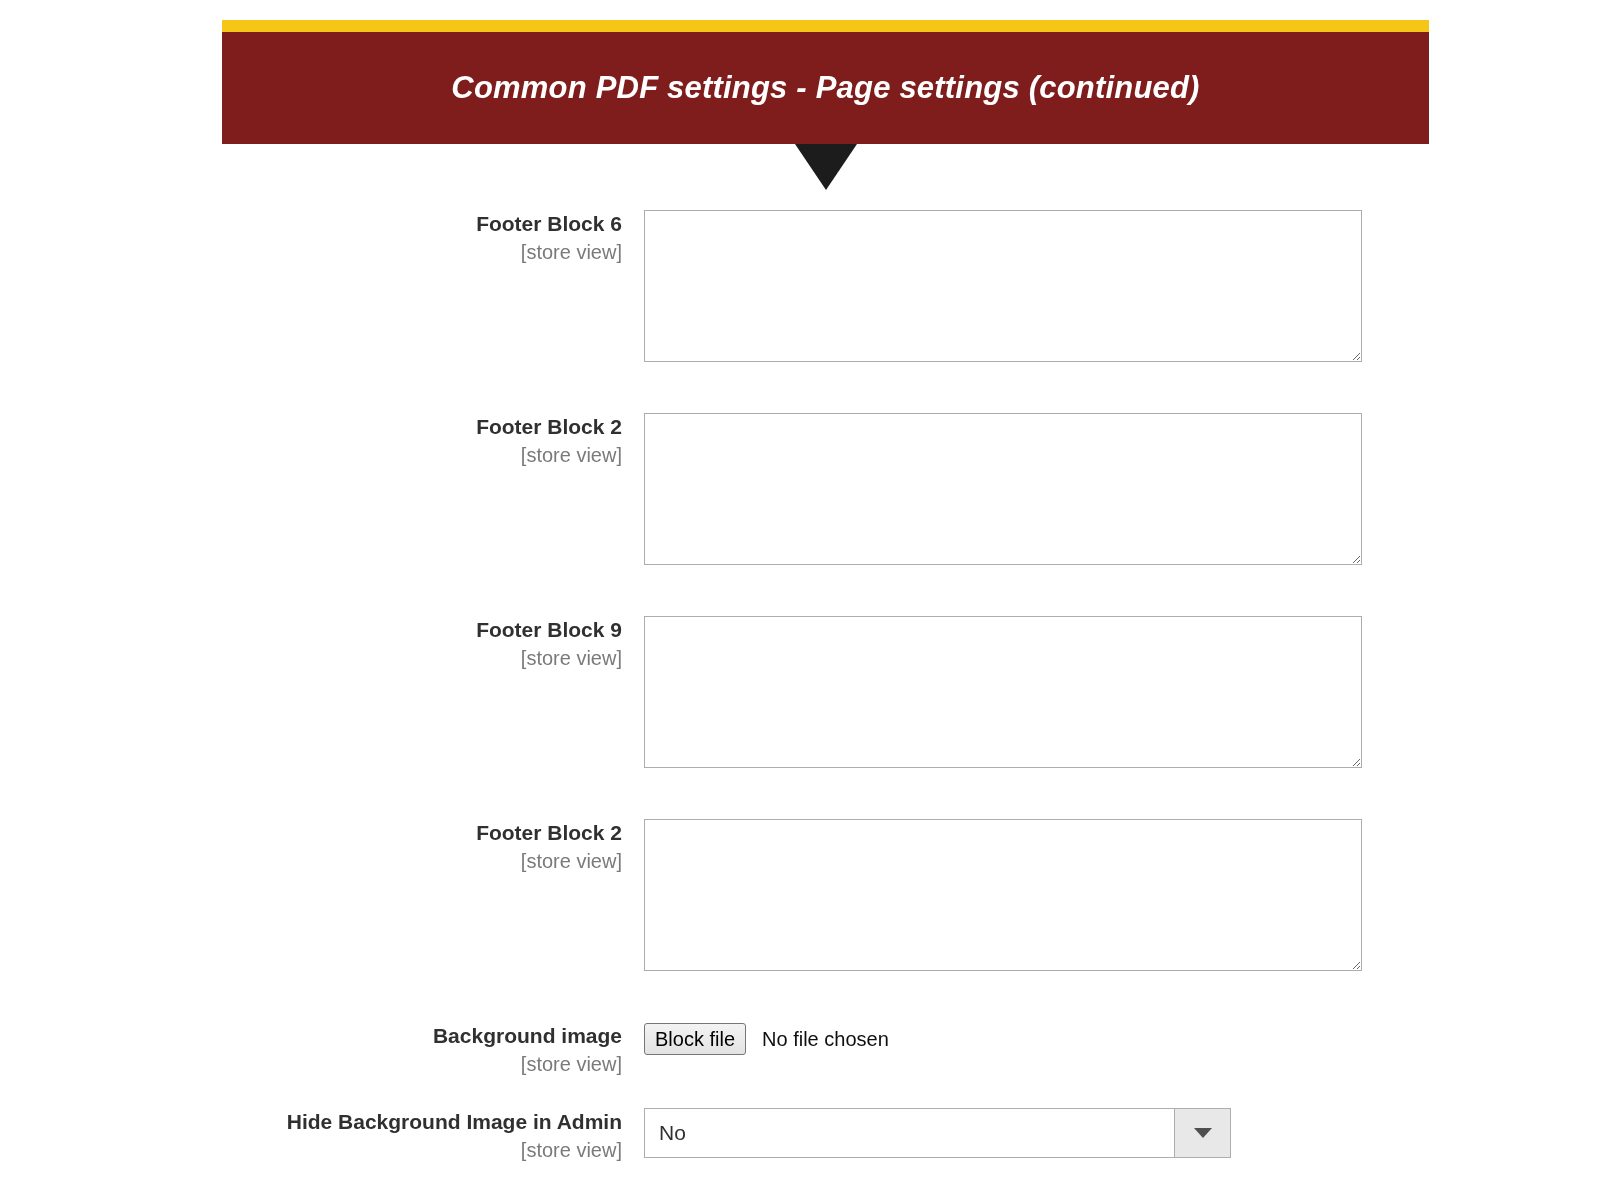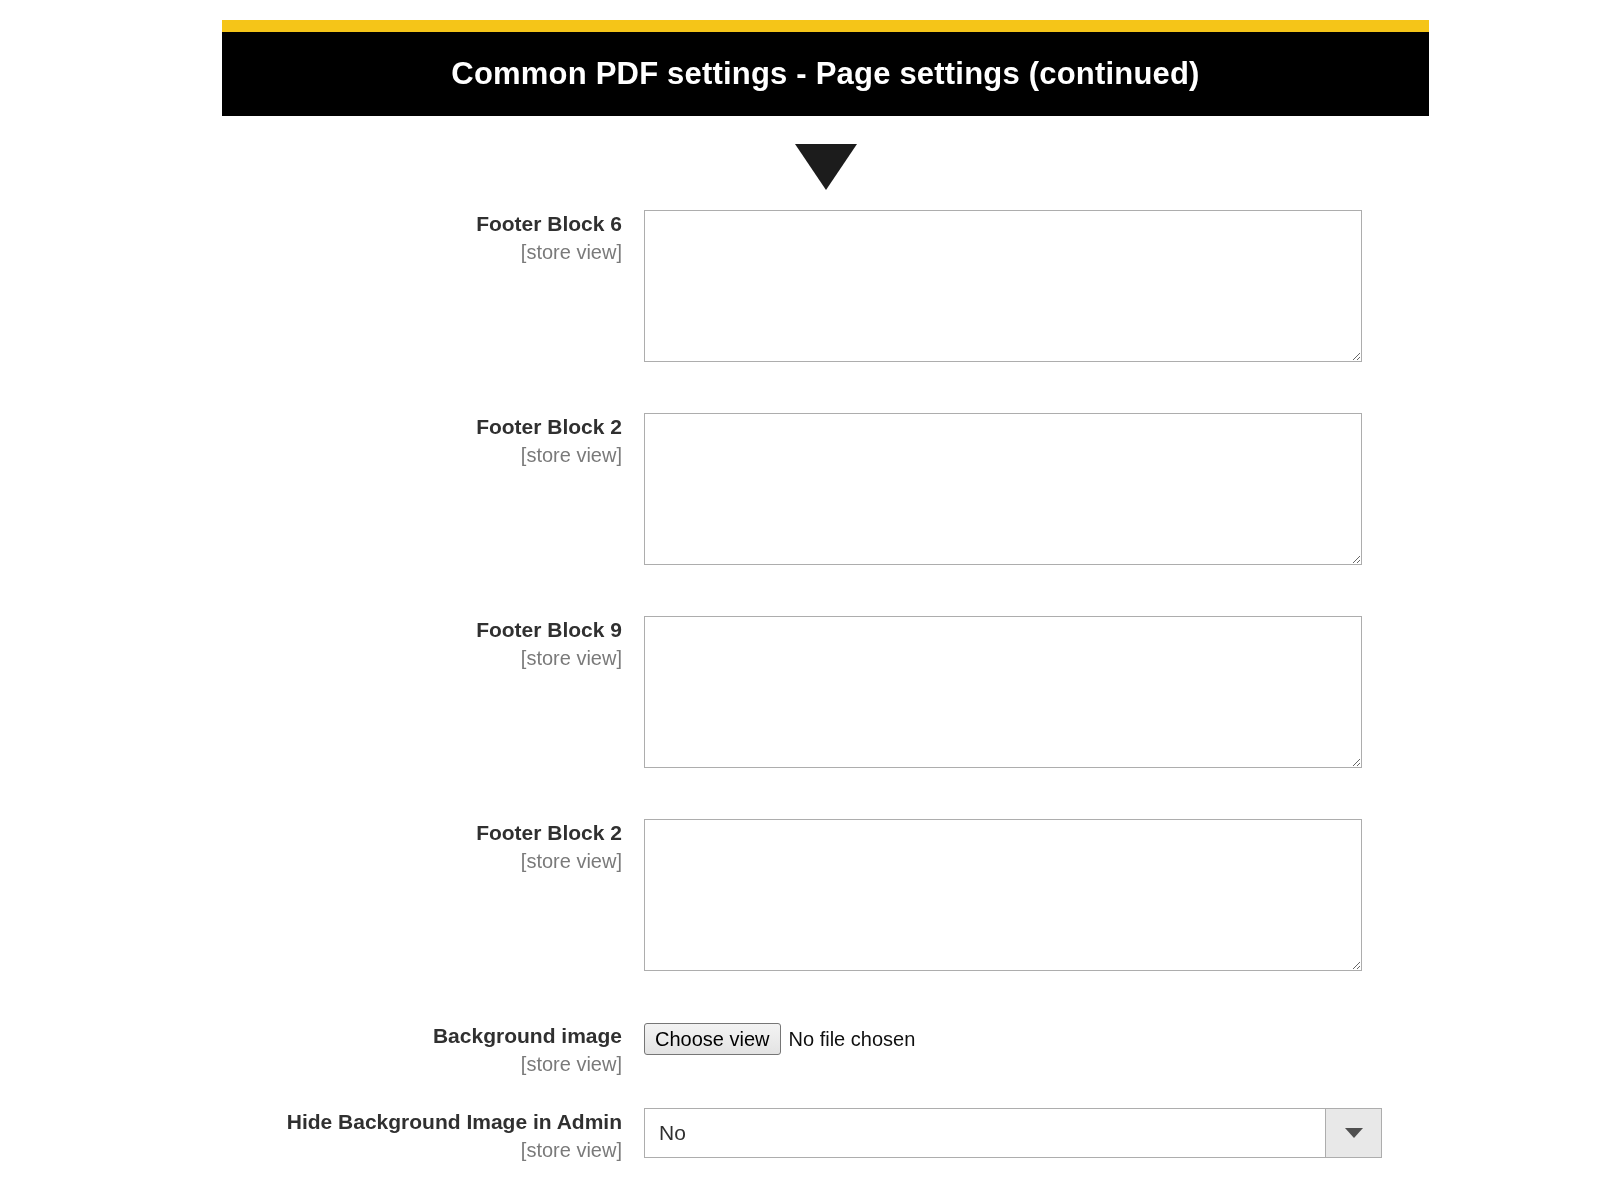--- a/index.html
+++ b/index.html
@@ -23,25 +23,26 @@
     left: 222px;
     top: 20px;
     width: 1207px;
   }
   .banner-accent {
     height: 12px;
     background: #f5c518;
     width: 100%;
   }
   .banner-bar {
-    background: #000000;
-    height: 84px;
+    background: #7f1d1d;
+    height: 112px;
     display: flex;
     align-items: center;
     justify-content: center;
+    font-style: italic;
   }
   .banner-title {
     color: #ffffff;
     font-size: 31px;
     font-weight: bold;
     letter-spacing: 0.2px;
     text-align: center;
     font-family: "Liberation Sans", sans-serif;
   }
   .banner-pointer {
@@ -120,27 +121,27 @@
     font-size: 20px;
     color: #000;
     padding: 4px 10px;
     font-family: "Liberation Sans", sans-serif;
     cursor: pointer;
     line-height: 1.1;
   }
   .file-status {
     font-size: 20px;
     color: #0f0f0f;
-    margin-left: 8px;
+    margin-left: 16px;
   }
 
   
   .select-wrap {
     position: relative;
-    width: 738px;
+    width: 587px;
     height: 50px;
     border: 1px solid #adadad;
     background: #ffffff;
     box-sizing: border-box;
     display: flex;
     align-items: center;
   }
   .select-value {
     font-size: 21px;
     color: #303030;
@@ -225,21 +226,21 @@
     </div>
     <div class="gap-lg"></div>
 
     <div class="field-row">
       <div class="label-col">
         <span class="field-label">Background image</span>
         <span class="field-scope">[store view]</span>
       </div>
       <div class="control-col">
         <div class="file-row">
-          <button class="file-btn">Choose view</button>
+          <button class="file-btn">Block file</button>
           <span class="file-status">No file chosen</span>
         </div>
       </div>
     </div>
     <div class="gap-sm"></div>
 
     <div class="field-row">
       <div class="label-col">
         <span class="field-label">Hide Background Image in Admin</span>
         <span class="field-scope">[store view]</span>

